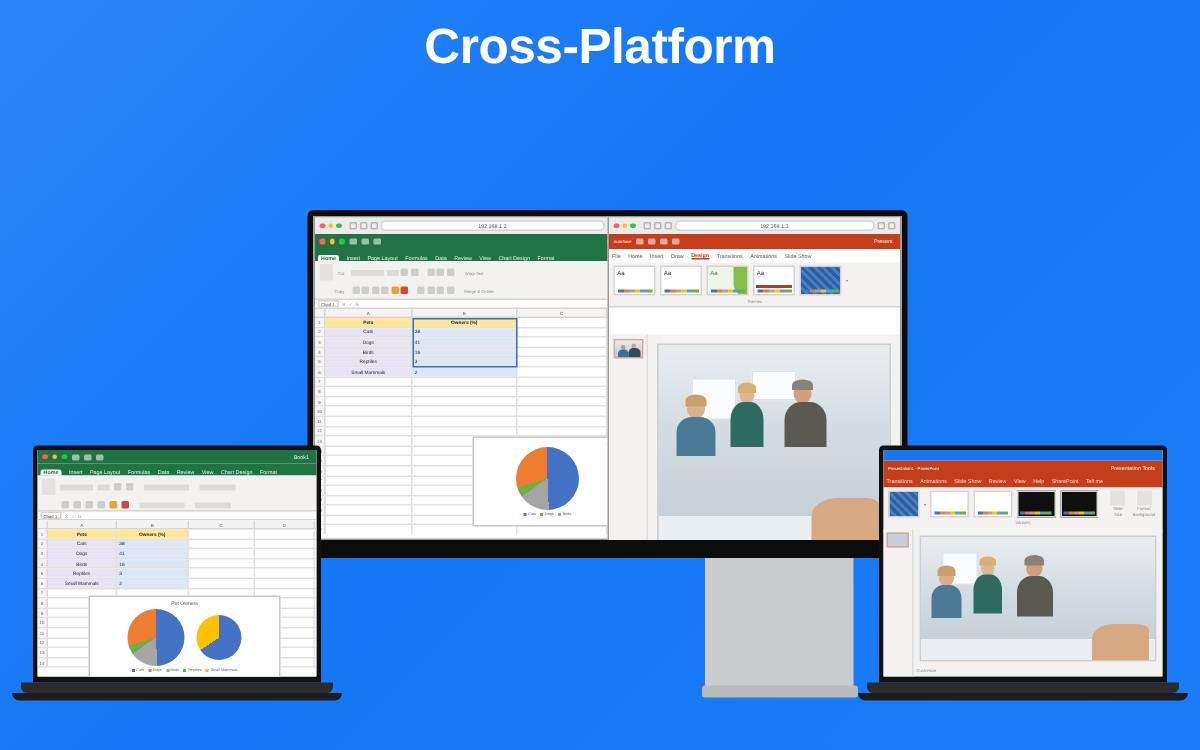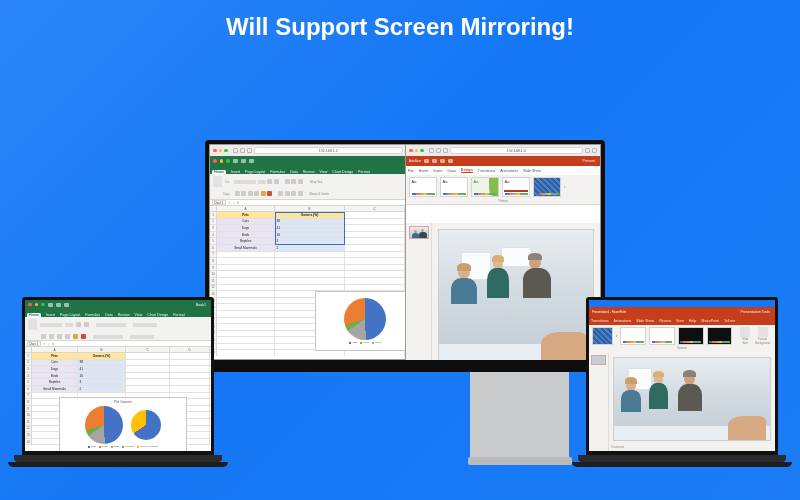--- a/index.html
+++ b/index.html
@@ -93,21 +93,21 @@
   .thumb { position:absolute; background:#fff; border:0.6px solid #d9a79a; overflow:hidden; }
   .theme-card { background:#fff; border:0.5px solid #d6d4d2; position:relative; overflow:hidden; }
   .theme-aa { font-size:4px; color:#333; padding:1px 0 0 1.5px; }
   .theme-strip { position:absolute; bottom:1px; left:1.5px; right:1.5px; height:1.6px;
                  background:linear-gradient(90deg,#4472c4 0 16%,#ed7d31 16% 32%,#a5a5a5 32% 48%,#ffc000 48% 64%,#5b9bd5 64% 80%,#70ad47 80% 100%); }
 </style>
 </head>
 <body>
 
 <div class="headline">
-  <div class="h3">Will Support Screen Mirroring!</div>
+  <div class="h1">Cross-Platform</div>
 </div>
 
 <div class="mon-neck" style="left:470px; top:368px; width:99px; height:95px;"></div>
 <div class="mon-base" style="left:468px; top:457px; width:104px; height:8px;"></div>
 
 <div class="monitor-screen" style="left:205px; top:140px; width:400px; height:232px;">
   <div class="mon-inner">
 
     <div class="win" style="left:0; top:0; width:212px; height:216px; border:0.5px solid #999;">
       <div class="mac-bar">

